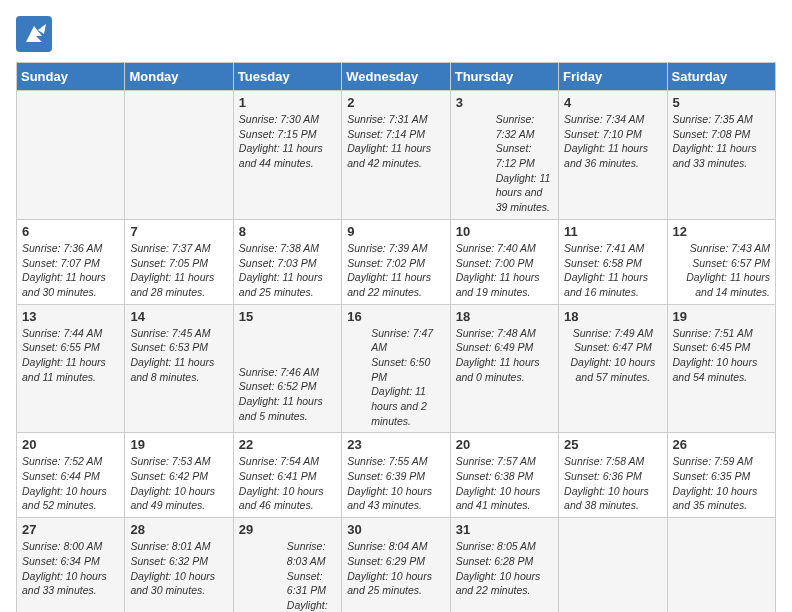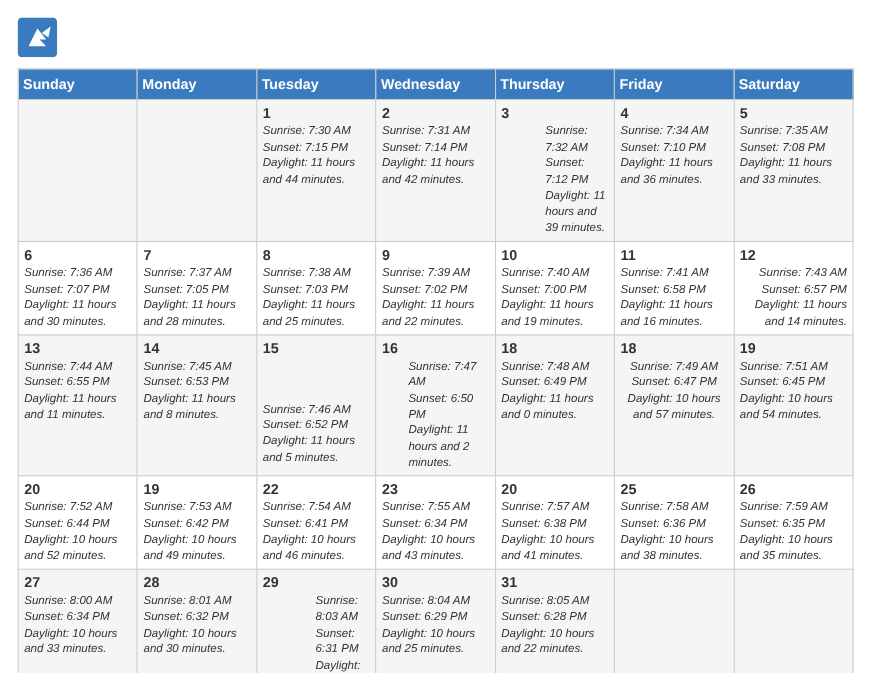--- a/index.html
+++ b/index.html
@@ -262,21 +262,21 @@
         </td>
         <td>
           <span class="day-number">22</span>
           <div class="day-info" style="white-space: pre-line;">Sunrise: 7:54 AM
 Sunset: 6:41 PM
 Daylight: 10 hours and 46 minutes.</div>
         </td>
         <td>
           <span class="day-number">23</span>
           <div class="day-info" style="white-space: pre-line;">Sunrise: 7:55 AM
-Sunset: 6:34 PM
+Sunset: 6:39 PM
 Daylight: 10 hours and 43 minutes.</div>
         </td>
         <td>
           <span class="day-number">20</span>
           <div class="day-info" style="white-space: pre-line;">Sunrise: 7:57 AM
 Sunset: 6:38 PM
 Daylight: 10 hours and 41 minutes.</div>
         </td>
         <td>
           <span class="day-number">25</span>

